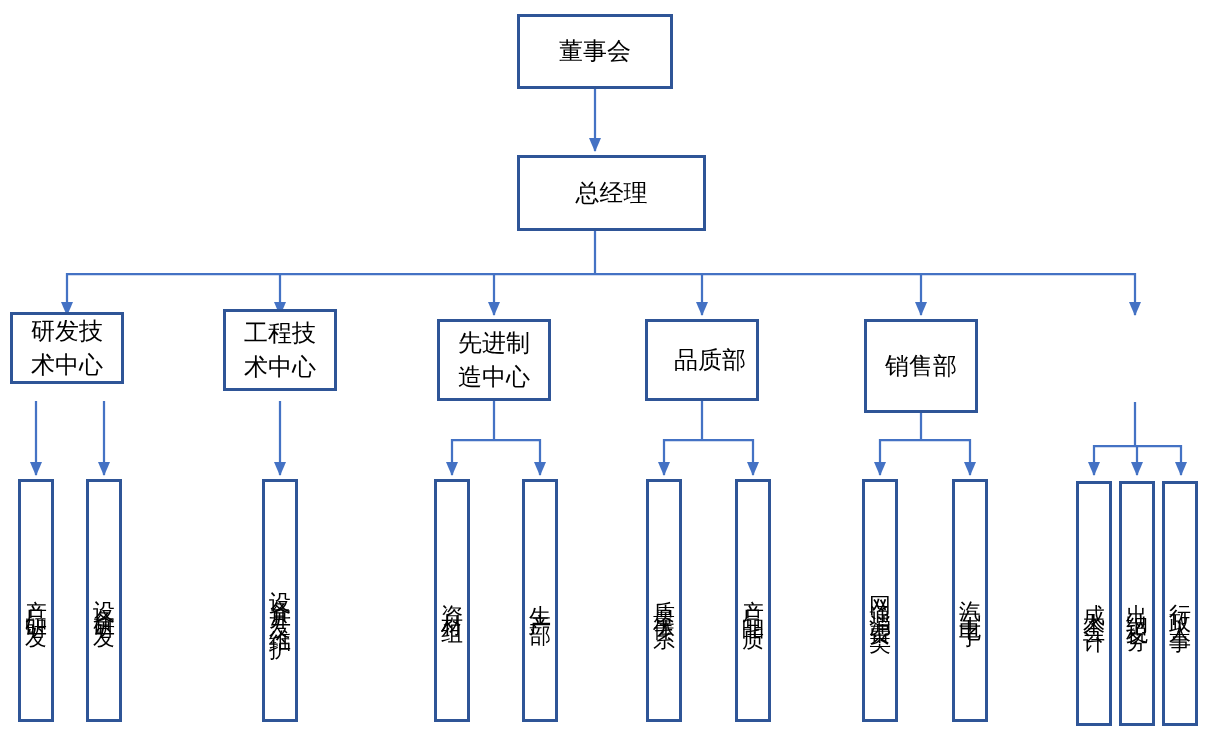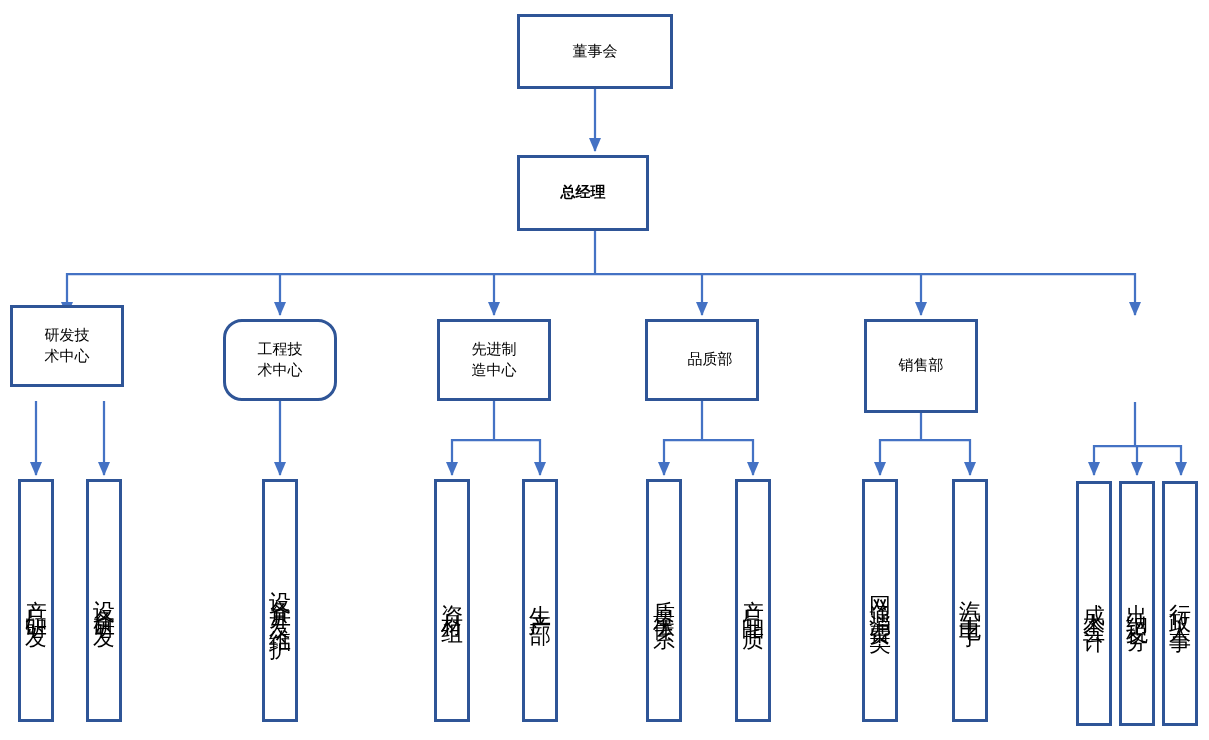--- a/index.html
+++ b/index.html
@@ -36,21 +36,21 @@
     position:absolute;
     box-sizing:border-box;
     border:3px solid var(--border);
     background:var(--bg);
     display:flex;
     align-items:center;
     justify-content:center;
     text-align:center;
   }
   .hlabel{
-    font-size:15px;
+    font-size:24px;
     line-height:1.42;
     white-space:pre-line;
   }
   .vbox .vlabel{
     writing-mode:vertical-rl;
     text-orientation:upright;
     font-size:22px;
     letter-spacing:9px;
     line-height:1;
   }
@@ -99,29 +99,29 @@
     <path class="conn" d="M1135 402 V446 M1094 446 H1181"></path>
     <path class="conn" d="M1094 445 V475" marker-end="url(#arr)"></path>
     <path class="conn" d="M1137 445 V475" marker-end="url(#arr)"></path>
     <path class="conn" d="M1181 445 V475" marker-end="url(#arr)"></path>
   </svg>
 
   <div class="box" style="left:517px;top:14px;width:156px;height:75px;">
     <div class="hlabel">董事会</div>
   </div>
 
-  <div class="box" style="left:517px;top:155px;width:132px;height:76px;font-weight:bold;">
+  <div class="box" style="left:517px;top:155px;width:189px;height:76px;">
     <div class="hlabel">总经理</div>
   </div>
 
-  <div class="box" style="left:10px;top:305px;width:114px;height:82px;">
+  <div class="box" style="left:10px;top:312px;width:114px;height:72px;">
     <div class="hlabel">研发技
 术中心</div>
   </div>
-  <div class="box" style="left:223px;top:319px;width:114px;height:82px;border-radius:19px;">
+  <div class="box" style="left:223px;top:309px;width:114px;height:82px;">
     <div class="hlabel">工程技
 术中心</div>
   </div>
   <div class="box" style="left:437px;top:319px;width:114px;height:82px;">
     <div class="hlabel">先进制
 造中心</div>
   </div>
   <div class="box" style="left:645px;top:319px;width:114px;height:82px;padding-left:16px;">
     <div class="hlabel">品质部</div>
   </div>

